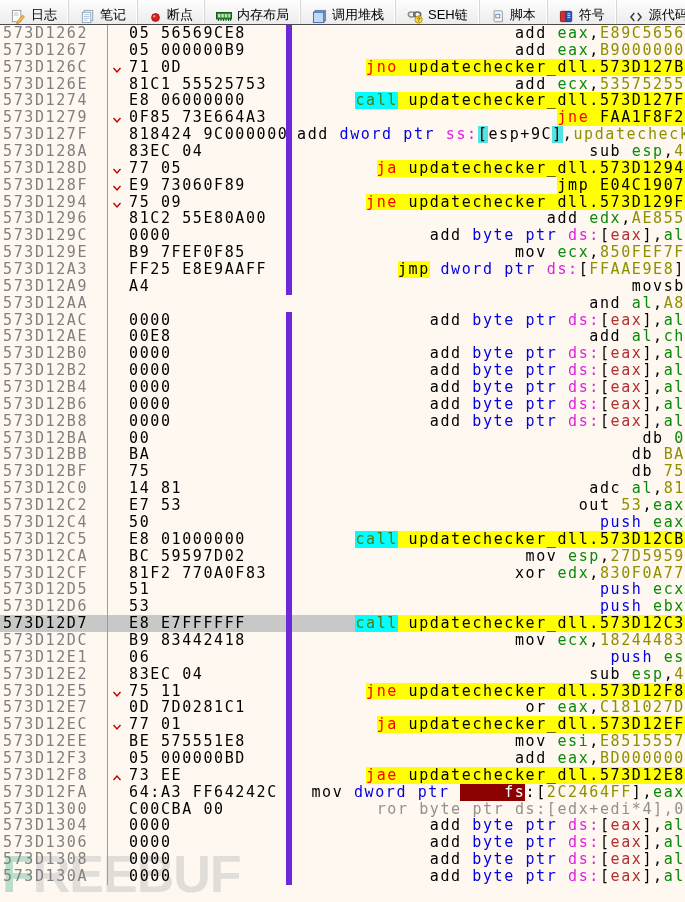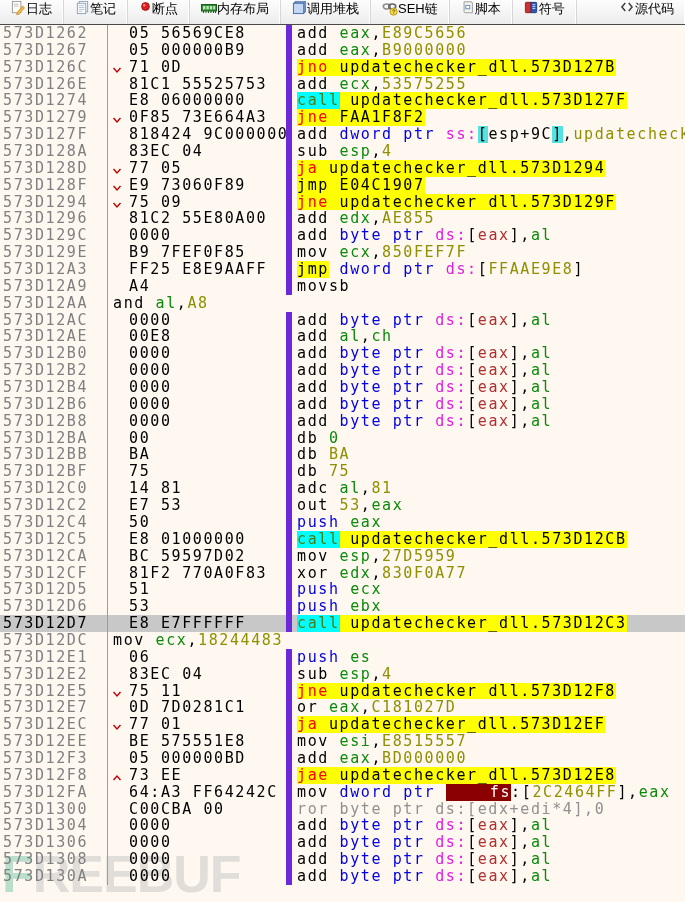--- a/index.html
+++ b/index.html
@@ -2,38 +2,38 @@
 <html style="--bg: #FFF8F0; --selrow: #C8C8C8; --yellow: #FFFF00; --cyan: #00FFFF; --brcyan: #55E2E2; --red: #FF0000; --darkred: #8B0000; --green: #0A8A0A; --olive: #8F8F00; --blue: #0000E0; --magenta: #E020E0; --memreg: #B03030; --gray: #808080; --arrow: #C00000;"><head>
 <meta charset="utf-8">
 <style>
   html,body{margin:0;padding:0;}
   body{width:685px;height:902px;overflow:hidden;background:#fff;font-family:"Liberation Sans",sans-serif;}
   .window{width:685px;height:902px;overflow:hidden;position:relative;background:var(--bg);}
 
   
   .tabbar{height:24px;display:flex;align-items:stretch;background:linear-gradient(#fdfdfd,#ececec);
           border-bottom:1px solid #4a4a4a;font-size:13px;color:#000;overflow:hidden;}
-  .tab{display:flex;align-items:flex-start;padding:0 11px;border-right:1px solid #d6d6d6;
+  .tab{display:flex;align-items:flex-end;gap:5px;padding:0 11px;border-right:1px solid #d6d6d6;
        box-shadow:inset -1px 0 0 #fff;white-space:nowrap;cursor:default;}
   .tab:last-child{margin-left:auto;border-right:none;}
   .ticon{display:flex;align-items:center;}
 
   
   .disasm{position:absolute;top:25px;left:0;right:0;bottom:0;background:var(--bg);
           font-family:"DejaVu Sans Mono",monospace;font-size:15px;letter-spacing:1.6px;color:#000;}
   .rows{position:relative;z-index:1;}
   .row{display:flex;height:16.87px;line-height:16.6px;white-space:nowrap;}
   .row.sel{background:var(--selrow);}
   .col-addr{box-sizing:border-box;width:108px;padding-left:3px;color:var(--gray);
             border-right:1px solid #9c9c9c;overflow:hidden;flex:none;}
   .row.sel .col-addr{color:#000;}
   .col-bytes{box-sizing:border-box;width:184px;padding-left:21px;border-right:6px solid #6d28d9;
              overflow:hidden;flex:none;position:relative;}
   .jarrow{position:absolute;left:4px;top:3px;}
-  .col-instr{flex:1;padding-left:5px;overflow:hidden;}
+  .col-instr{flex:1;padding-left:5px;overflow:hidden;text-align:right;}
 
   
   .k{color:#000;}
   .b{color:#000;}
   .s{color:var(--blue);}
   .p{color:var(--blue);}
   .r{color:var(--green);}
   .n{color:var(--olive);}
   .g{color:var(--magenta);}
   .m{color:var(--memreg);}
@@ -342,20 +342,21 @@
           <div class="col-bytes"><span>53</span></div>
           <div class="col-instr"><span class="s">push </span><span class="r">ebx</span></div>
         </div>
         <div class="row sel">
           <div class="col-addr">573D12D7</div>
           <div class="col-bytes"><span>E8 E7FFFFFF</span></div>
           <div class="col-instr"><span class="ca">call</span><span class="jy"> </span><span class="ul">updatechecker_dll.573D12C3</span></div>
         </div>
         <div class="row">
           <div class="col-addr">573D12DC</div>
+          <div class="col-bytes"><span>B9 83442418</span></div>
           <div class="col-instr"><span class="k">mov </span><span class="r">ecx</span><span class="b">,</span><span class="n">18244483</span></div>
         </div>
         <div class="row">
           <div class="col-addr">573D12E1</div>
           <div class="col-bytes"><span>06</span></div>
           <div class="col-instr"><span class="s">push </span><span class="r">es</span></div>
         </div>
         <div class="row">
           <div class="col-addr">573D12E2</div>
           <div class="col-bytes"><span>83EC 04</span></div>

